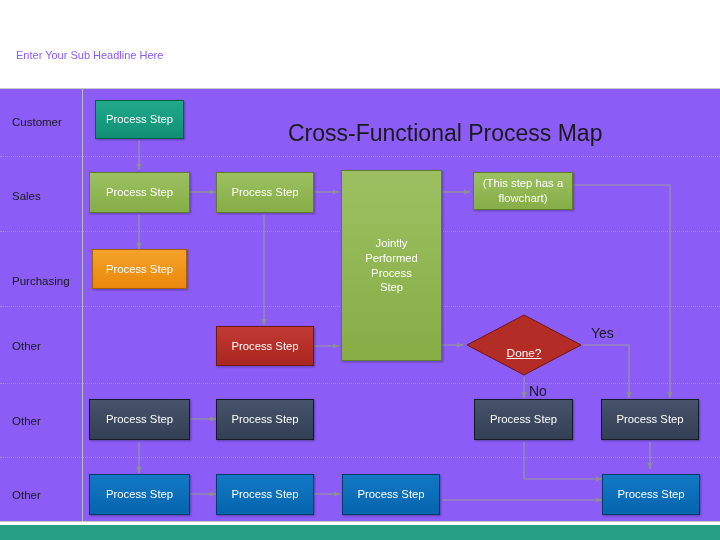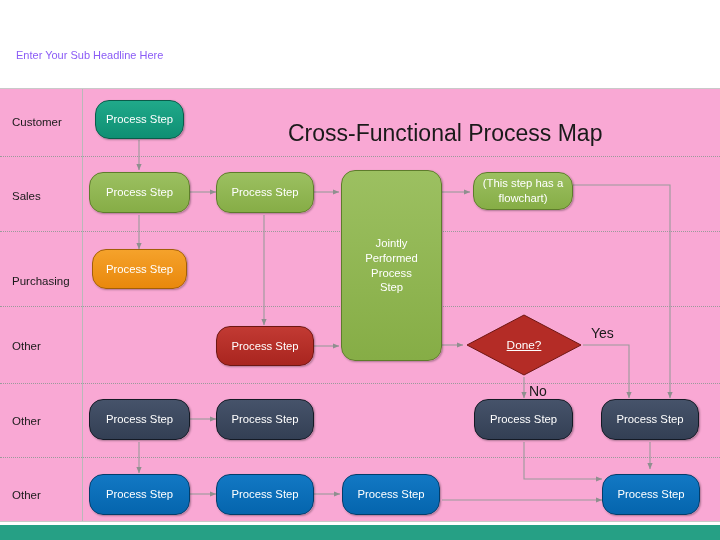--- a/index.html
+++ b/index.html
@@ -38,21 +38,21 @@
     font-weight: normal;
     color: #8b5cf6;
     white-space: nowrap;
   }
 
   
   #diagram {
     position: absolute;
     left: 0; top: 88px;
     width: 720px; height: 434px;
-    background: #f9a8d4;
+    background: #8b5cf6;
     border-top: 1px solid #c9c9c9;
     border-bottom: 1px solid #c9c9c9;
     box-sizing: border-box;
   }
   #lane-label-col {
     position: absolute;
     left: 0; top: 0;
     width: 83px; height: 100%;
     border-right: 1px solid #b9b9b9;
     box-sizing: border-box;
@@ -97,40 +97,39 @@
     display: flex;
     align-items: center;
     justify-content: center;
     text-align: center;
     color: #ffffff;
     font-size: 11.3px;
     line-height: 1.3;
     border-width: 1px;
     border-style: solid;
     box-shadow: 1px 1px 2px rgba(0,0,0,0.30);
-    border-radius: 14px;
   }
   .node.teal   { background: linear-gradient(#20a98a, #0f8f73); border-color: #0a5c4a; }
   .node.green  { background: linear-gradient(#9cc061, #86ad46); border-color: #5e7c2c; }
   .node.orange { background: linear-gradient(#f5a22b, #e9880c); border-color: #a35f07; }
   .node.red    { background: linear-gradient(#c23a33, #a9251f); border-color: #6e1713; }
   .node.navy   { background: linear-gradient(#46536a, #333f54); border-color: #141a25; }
   .node.blue   { background: linear-gradient(#1278c4, #0565ad); border-color: #033d6b; }
 
   .node.tall { padding: 0 24px; }
 
   
   #decision-wrap {
     position: absolute;
     left: 466px; top: 314px;
     width: 116px; height: 62px;
   }
   #decision-label {
     position: absolute;
-    left: 0; top: 0;
+    left: 0; top: 8px;
     width: 116px; height: 62px;
     display: flex;
     align-items: center;
     justify-content: center;
     color: #ffffff;
     font-size: 11.8px;
     text-decoration: underline;
   }
 
   .edge-label {

